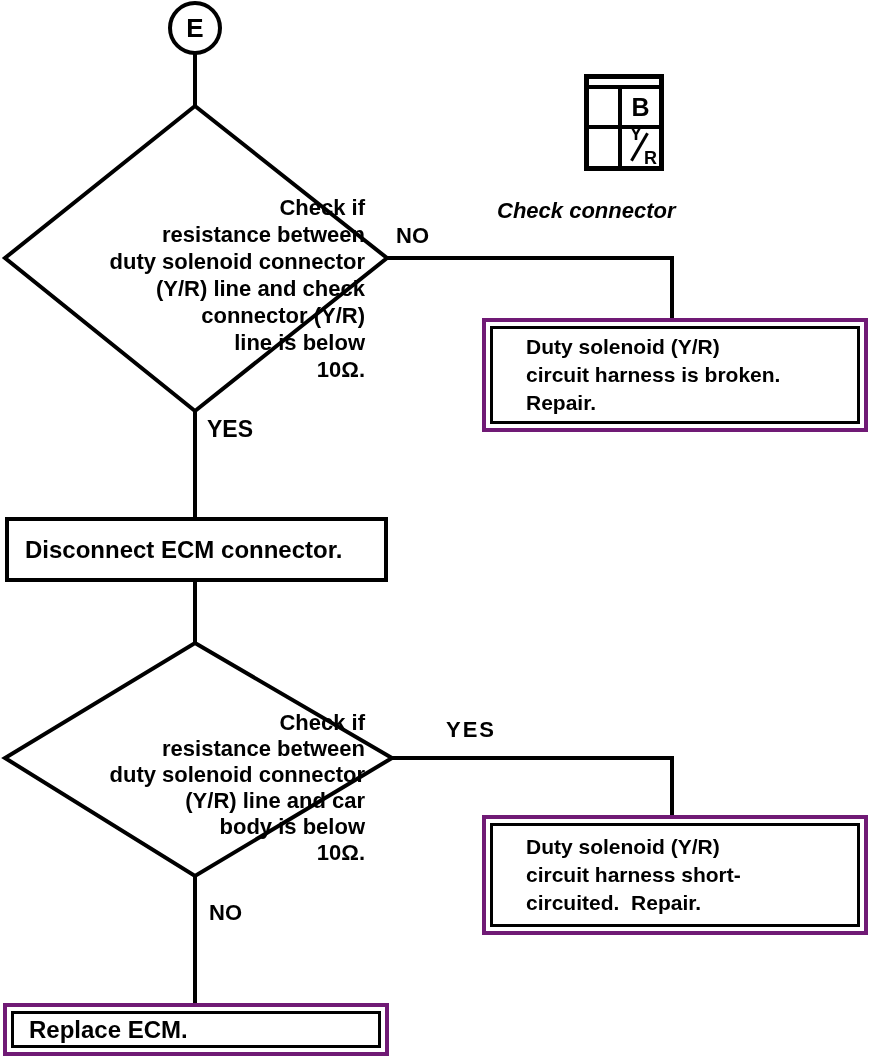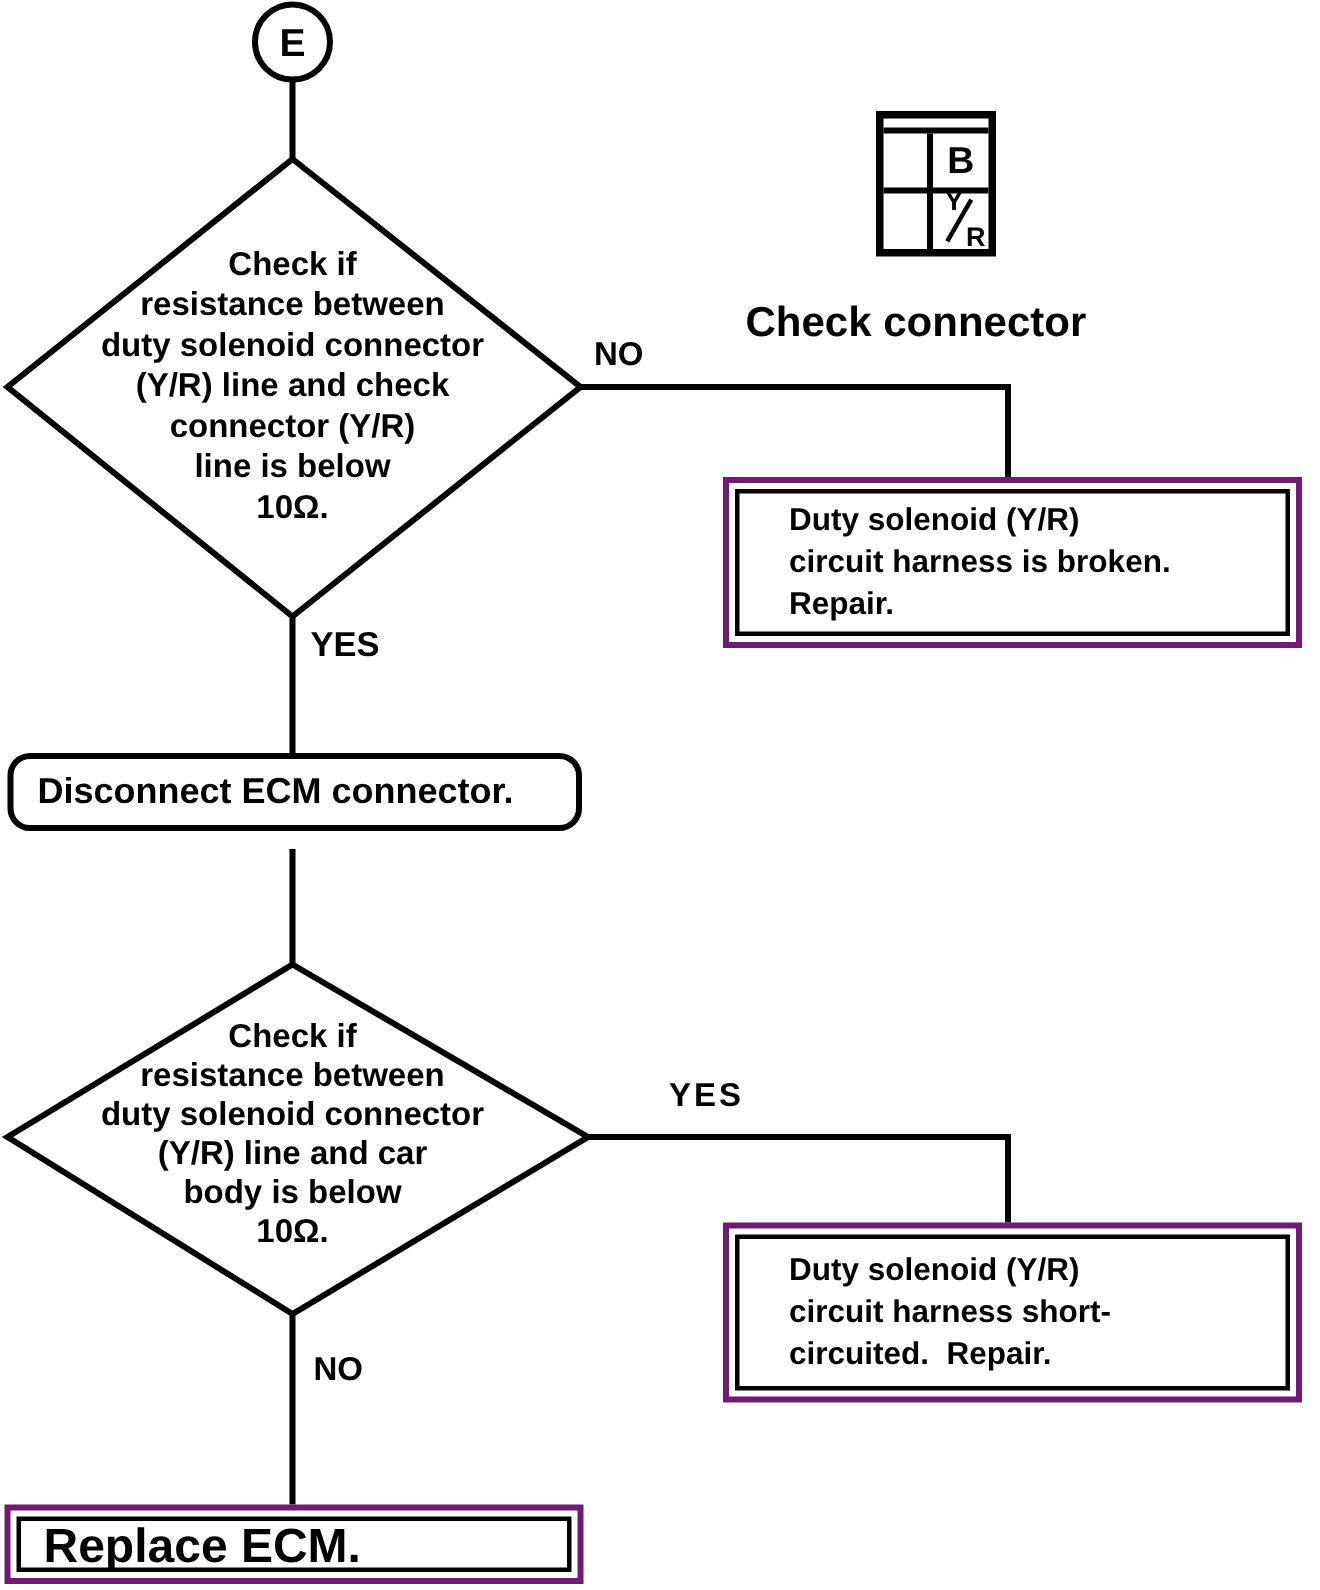--- a/index.html
+++ b/index.html
@@ -13,21 +13,21 @@
     overflow: hidden;
   }
   svg.lines { position: absolute; left: 0; top: 0; }
   .txt {
     position: absolute;
     font-weight: 700;
     color: #000;
     white-space: pre-wrap;
     line-height: 1.25;
   }
-  .center { text-align: center; }
+  .center { text-align: right; margin-top: 32px; }
   
   .entry-circle {
     position: absolute;
     left: 168px; top: 1px;
     width: 54px; height: 54px;
     border: 4px solid #000;
     border-radius: 50%;
     box-sizing: border-box;
     display: flex; align-items: center; justify-content: center;
     font-weight: 700; font-size: 26px;
@@ -105,21 +105,21 @@
   <div class="txt center" style="left:25px; top:162px; width:340px; font-size:22px; line-height:27px;">Check if
 resistance between
 duty solenoid connector
 (Y/R) line and check
 connector (Y/R)
 line is below
 10Ω.</div>
 
   <div class="txt" style="left:396px; top:222px; font-size:22px;">NO</div>
 
-  <div class="txt" style="left:497px; top:197px; font-size:28px;">Check connector</div>
+  <div class="txt" style="left:497px; top:197px; font-size:22px;font-style:italic;">Check connector</div>
 
   <div class="pinbox">
     <div class="head"></div>
     <div class="grid">
       <div class="vdiv"></div>
       <div class="hdiv"></div>
       <div class="cell-b">
         <span>B</span>
       </div>
       <div class="cell-yr">
@@ -133,21 +133,21 @@
   <div class="dbox" style="left:482px; top:318px; width:386px; height:114px;">
     <div class="inner">
       <div class="txt" style="position:static; padding-left:33px; font-size:21px; line-height:28px;">Duty solenoid (Y/R)
 circuit harness is broken.
 Repair.</div>
     </div>
   </div>
 
   <div class="txt" style="left:207px; top:415px; font-size:23px;">YES</div>
 
-  <div class="sbox" style="left:5px; top:502px; width:383px; height:52px;border-radius:15px;">
+  <div class="sbox" style="left:5px; top:517px; width:383px; height:65px;">
     <div class="txt" style="position:static; padding-left:16px; font-size:24px;">Disconnect ECM connector.</div>
   </div>
 
   <div class="txt center" style="left:25px; top:678px; width:340px; font-size:22px; line-height:26px;">Check if
 resistance between
 duty solenoid connector
 (Y/R) line and car
 body is below
 10Ω.</div>
 
@@ -158,17 +158,17 @@
       <div class="txt" style="position:static; padding-left:33px; font-size:21px; line-height:28px;">Duty solenoid (Y/R)
 circuit harness short-
 circuited.  Repair.</div>
     </div>
   </div>
 
   <div class="txt" style="left:209px; top:899px; font-size:22px;">NO</div>
 
   <div class="dbox" style="left:3px; top:1003px; width:386px; height:53px;">
     <div class="inner">
-      <div class="txt" style="position:static; padding-left:15px; font-size:32px;">Replace ECM.</div>
+      <div class="txt" style="position:static; padding-left:15px; font-size:24px;">Replace ECM.</div>
     </div>
   </div>
 
 </div>
 
 </body></html>

